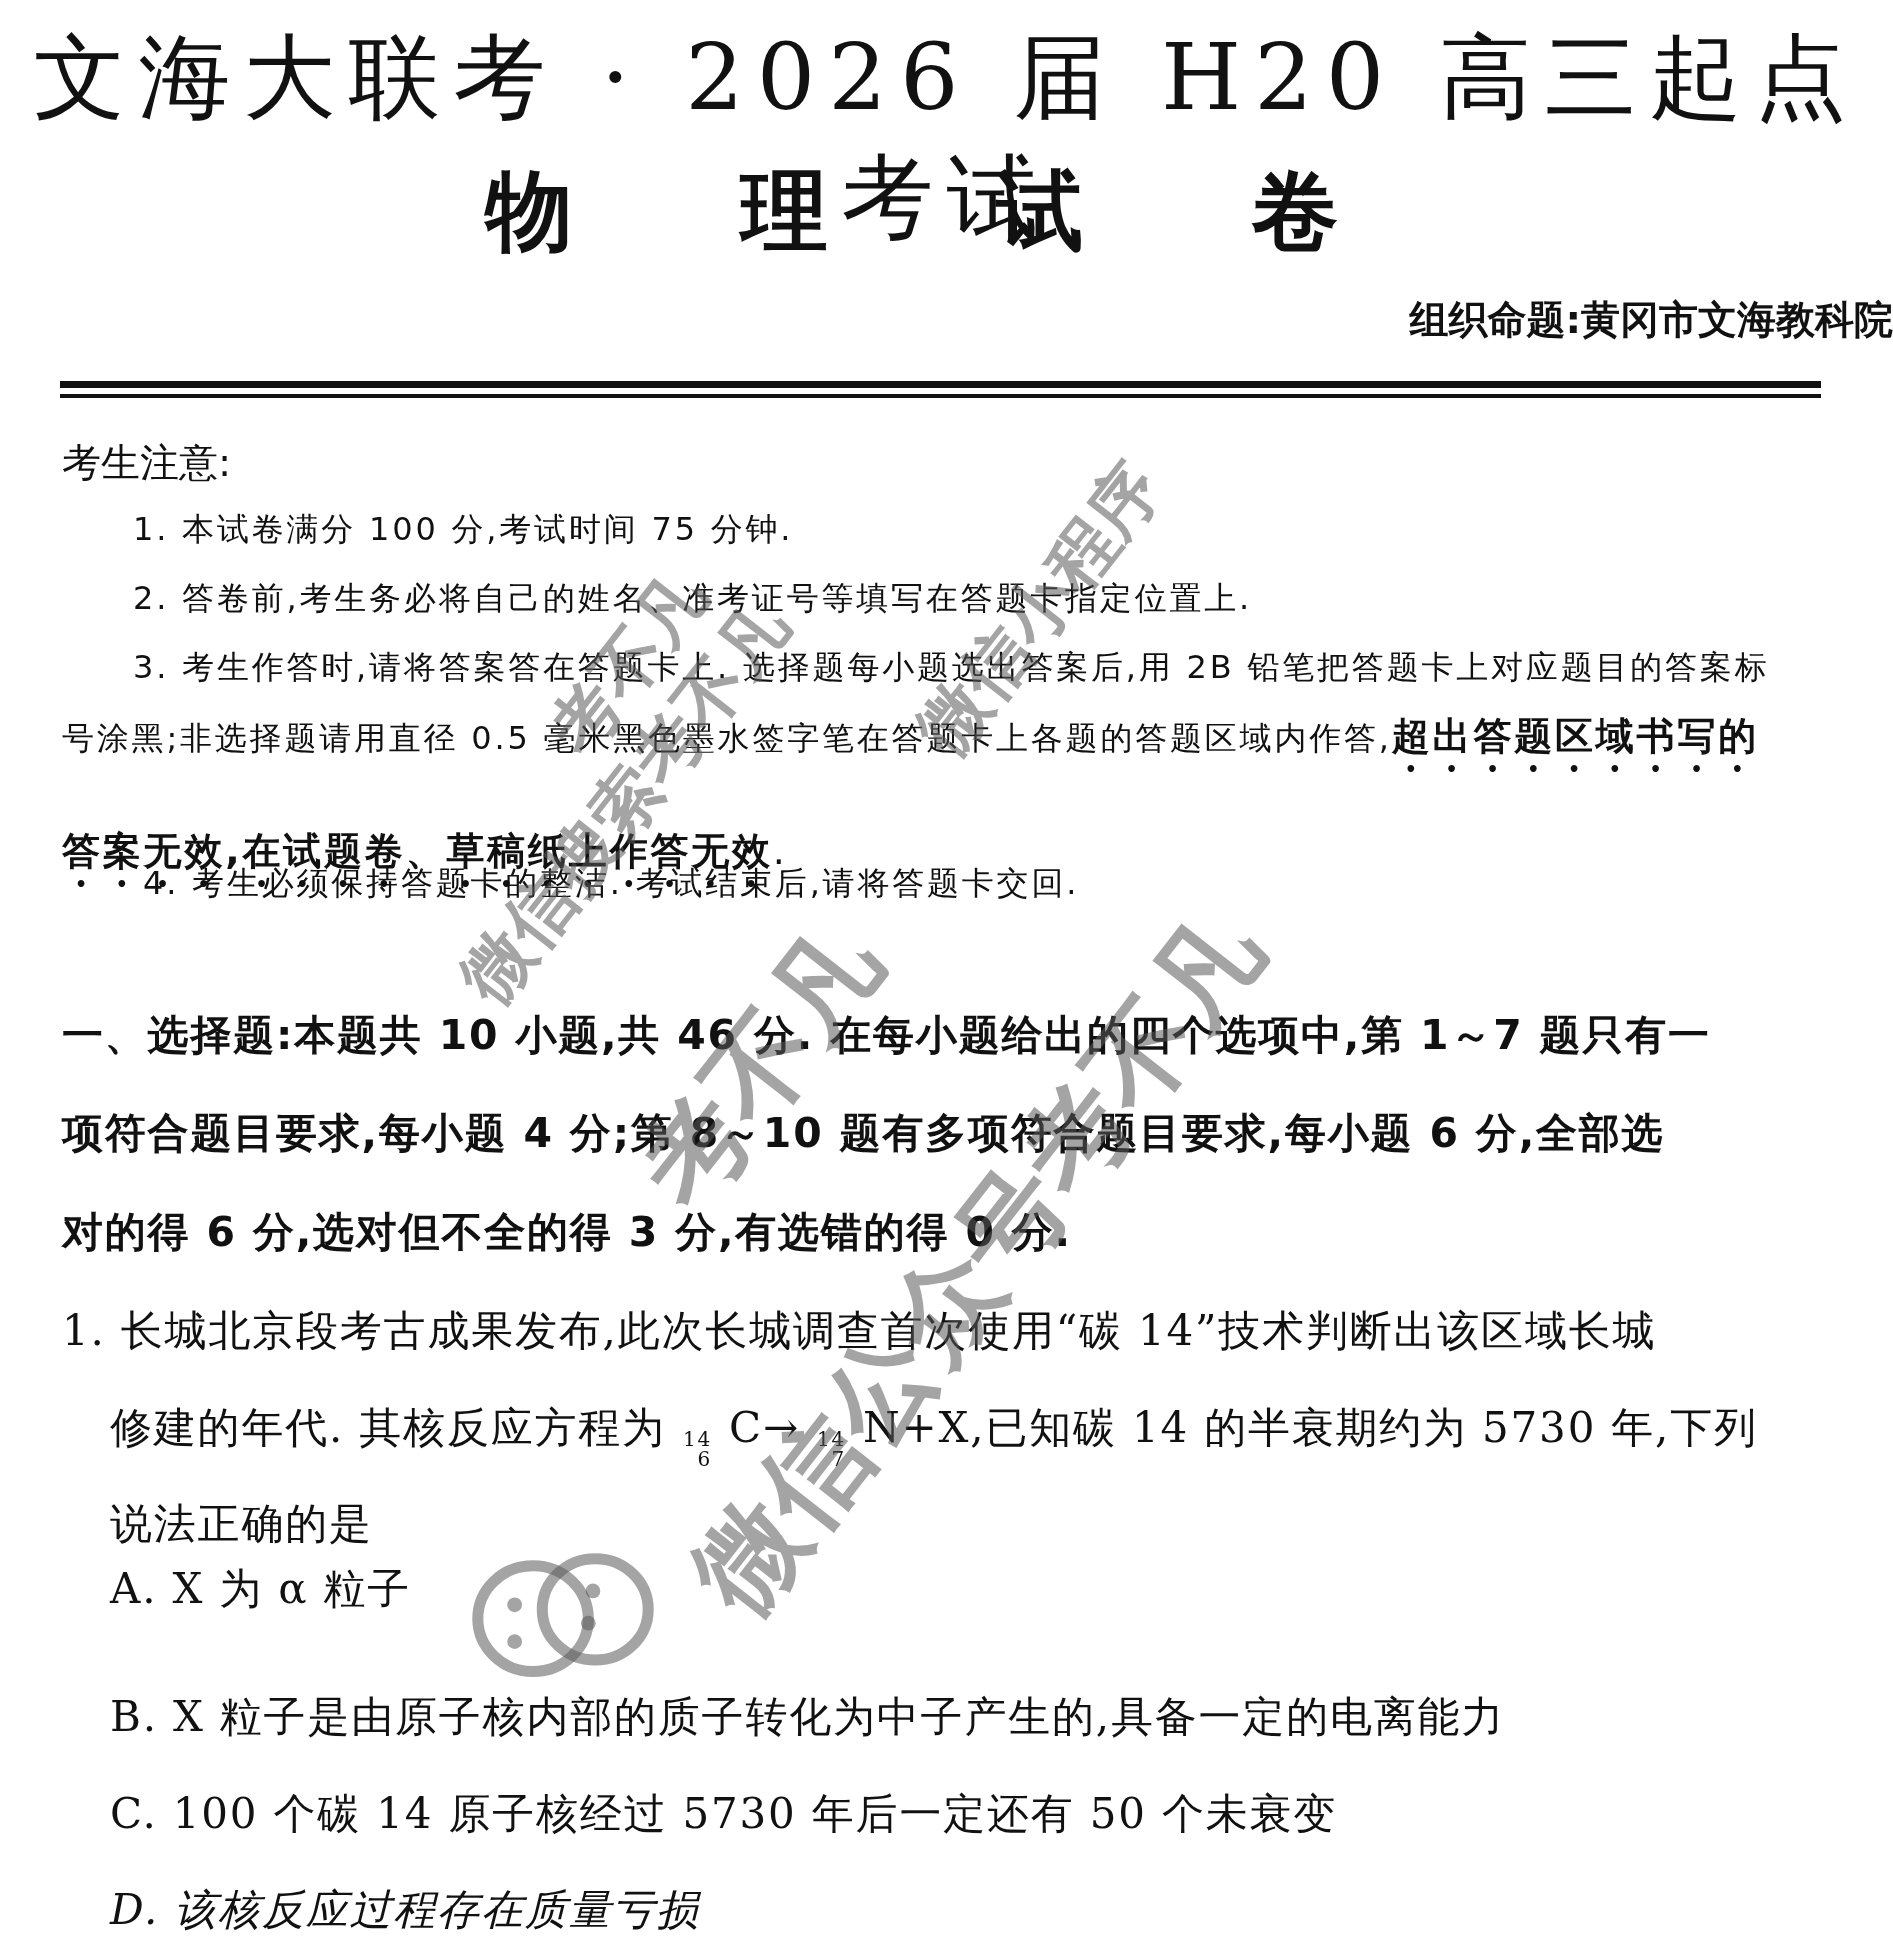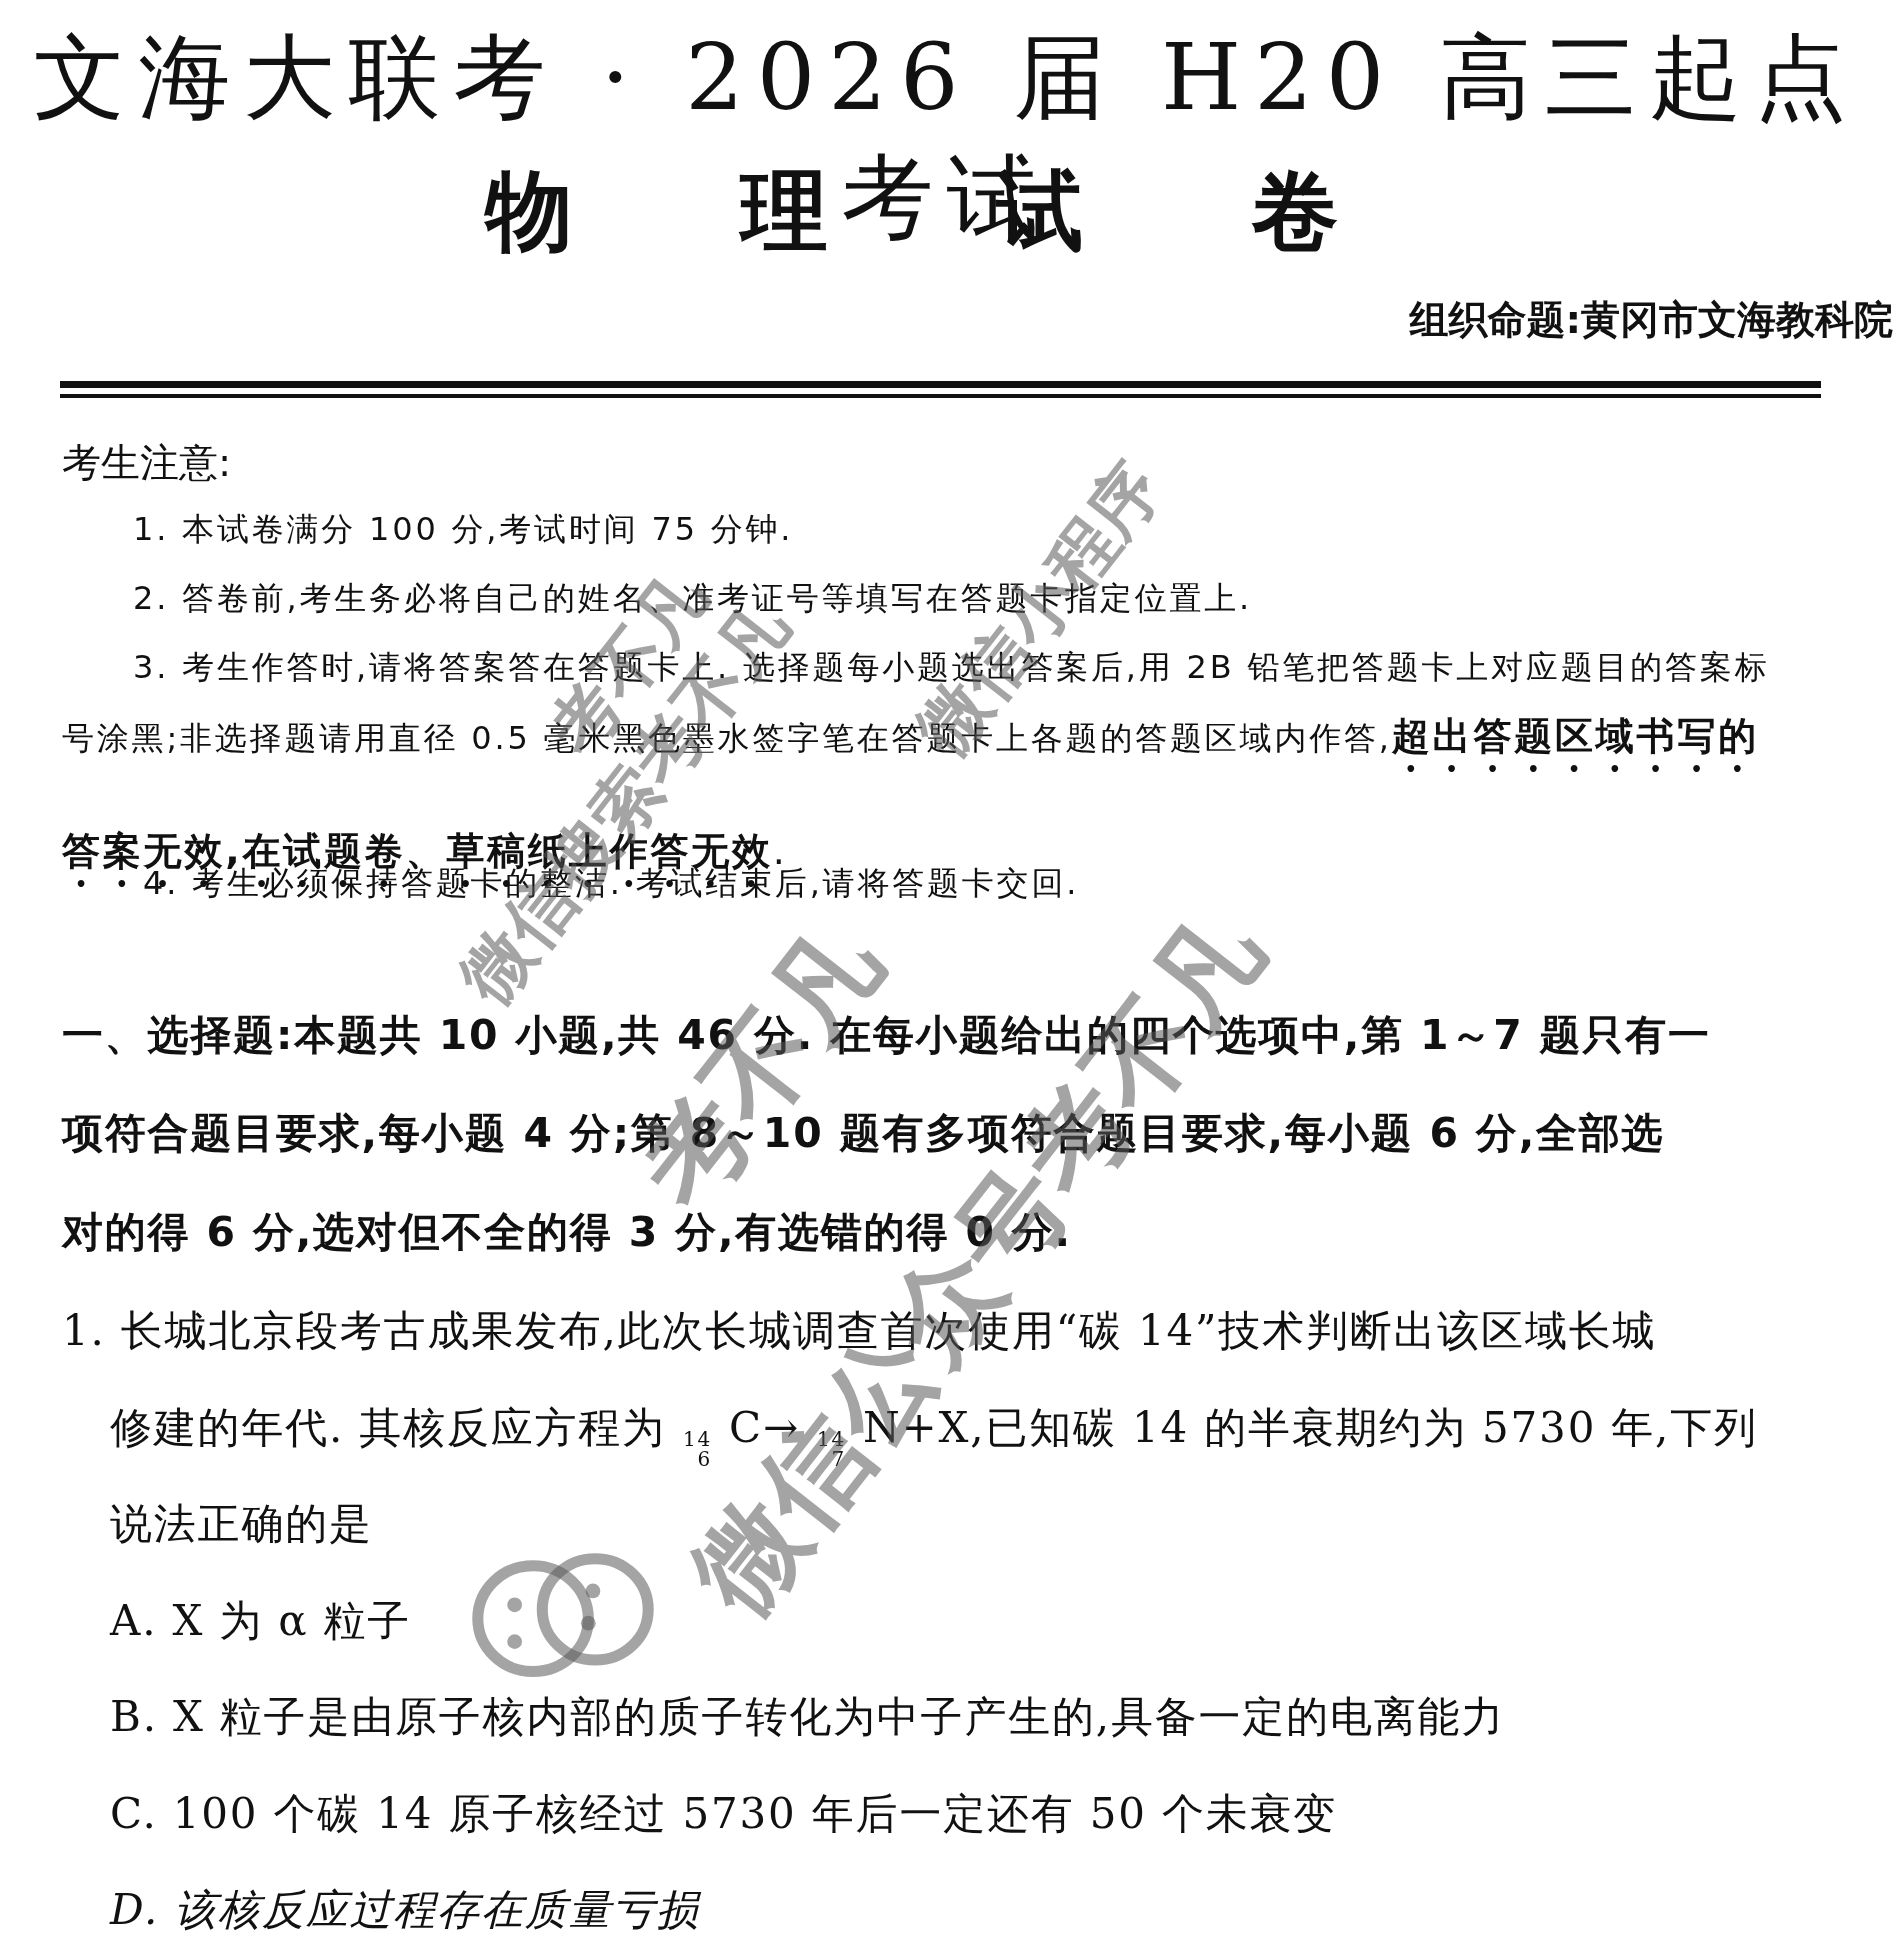--- a/index.html
+++ b/index.html
@@ -94,21 +94,21 @@
     <span>修建的年代. 其核反应方程为</span><span class="nuc">
         <span>14</span>
         <span>6</span>
       </span><span>C</span><span>→</span><span class="nuc">
         <span>14</span>
         <span>7</span>
       </span><span>N</span><span>+X</span><span>,已知碳 14 的半衰期约为 5730 年,下列</span>
   </div>
   <div class="q-line" style="left:110px; top:1494px;">说法正确的是</div>
 
-  <div class="option" style="top:1591px;">A. X 为 α 粒子</div>
+  <div class="option" style="top:1559px;">A. X 为 α 粒子</div>
   <div class="option" style="top:1687px;">B. X 粒子是由原子核内部的质子转化为中子产生的,具备一定的电离能力</div>
   <div class="option" style="top:1784px;">C. 100 个碳 14 原子核经过 5730 年后一定还有 50 个未衰变</div>
   <div class="option" style="top:1880px;font-style:italic;">D. 该核反应过程存在质量亏损</div>
 
   <div class="watermark" style="left:529px; top:717px; font-size:69px; transform:rotate(-52deg);">考不凡</div>
   <div class="watermark" style="left:441px; top:965px; font-size:69px; transform:rotate(-52deg);">微信搜索考不凡</div>
   <div class="watermark" style="left:897px; top:717px; font-size:69px; transform:rotate(-52deg);">微信小程序</div>
   <div class="watermark" style="left:607px; top:1149px; font-size:106px; transform:rotate(-52deg);">考不凡</div>
   <div class="watermark" style="left:662px; top:1554px; font-size:106px; transform:rotate(-52deg);">微信公众号考不凡</div>
 

